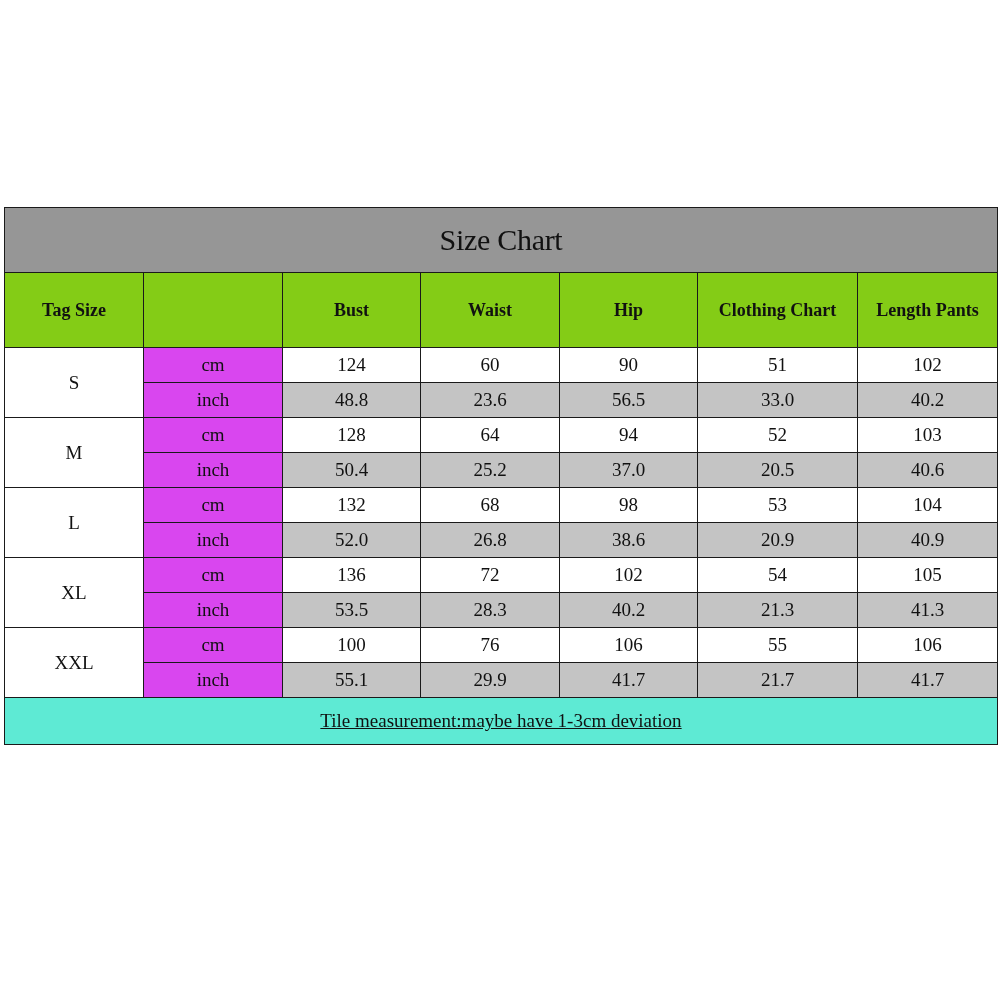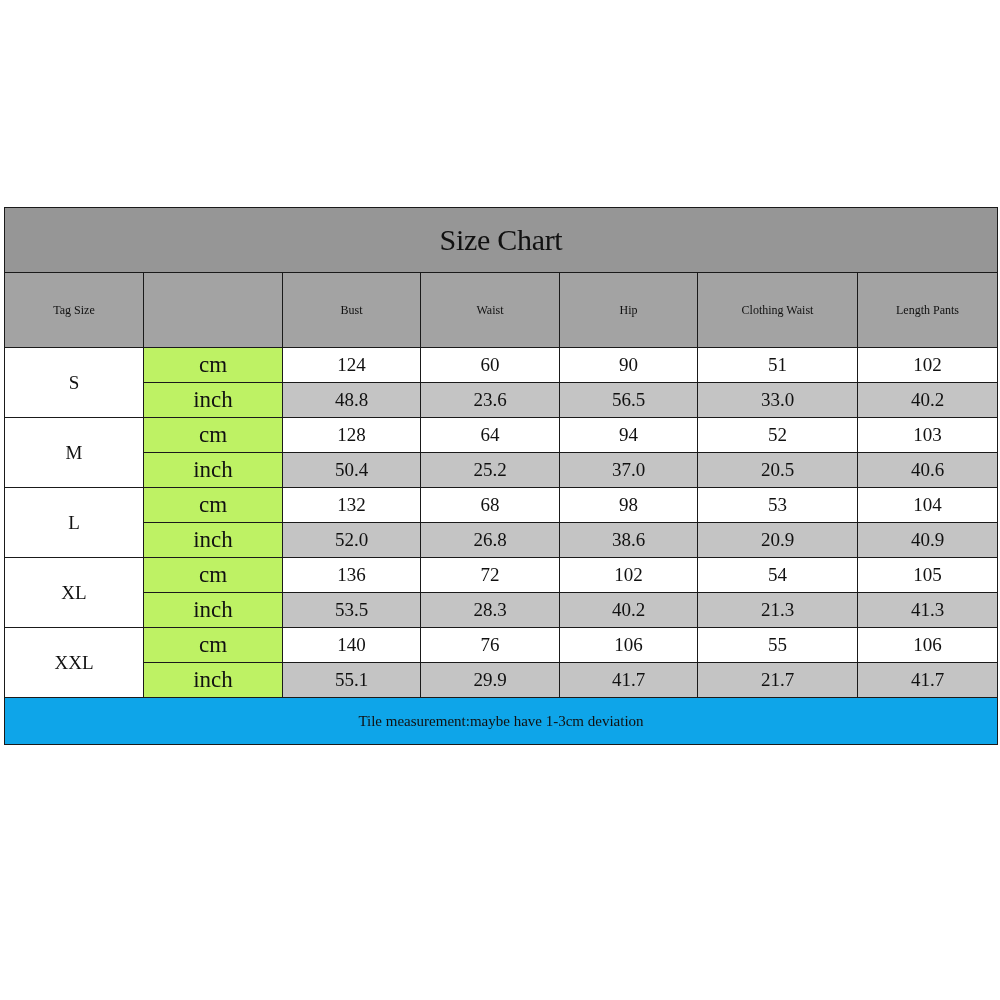--- a/index.html
+++ b/index.html
@@ -33,43 +33,44 @@
     }
     .title-row td {
       background: #969696;
       height: 64px;
       font-size: 30px;
       font-weight: normal;
       letter-spacing: -0.3px;
     }
     .header-row th {
       height: 74px;
-      font-size: 12px;
-      font-weight: normal;
-      background: #a3a3a3;
+      font-size: 18px;
+      font-weight: bold;
+      background: #84cc16;
     }
     .tag-cell {
       font-size: 19px;
       background: #ffffff;
     }
     .unit-cell {
-      font-size: 23px;
-      background: #bef264;
+      font-size: 19px;
+      background: #d946ef;
     }
     .val-cell {
       font-size: 19px;
     }
     tr.cm-row td { height: 34px; }
     tr.inch-row td { height: 34px; }
     tr.inch-row td.val-cell { background: #c4c4c4; }
     tr.cm-row td.val-cell { background: #ffffff; margin-top: 40px; }
     .note-row td {
       height: 46px;
-      font-size: 15px;
-      background: #0ea5e9;
+      font-size: 19px;
+      background: #5eead4;
+      text-decoration: underline;
     }
   </style>
 </head>
 <body>
 
 <div class="chart-wrap">
   <table class="size-table">
     <colgroup>
       <col style="width:139px">
       <col style="width:139px">
@@ -82,21 +83,21 @@
     <tbody>
       <tr class="title-row">
         <td colspan="7">Size Chart</td>
       </tr>
       <tr class="header-row">
         <th>Tag Size</th>
         <th></th>
         <th>Bust</th>
         <th>Waist</th>
         <th>Hip</th>
-        <th>Clothing Waist</th>
+        <th>Clothing Chart</th>
         <th>Length Pants</th>
       </tr>
 
       <tr class="cm-row">
         <td rowspan="2" class="tag-cell">S</td>
         <td class="unit-cell">cm</td>
         <td class="val-cell">124</td>
         <td class="val-cell">60</td>
         <td class="val-cell">90</td>
         <td class="val-cell">51</td>
@@ -161,21 +162,21 @@
         <td class="val-cell">53.5</td>
         <td class="val-cell">28.3</td>
         <td class="val-cell">40.2</td>
         <td class="val-cell">21.3</td>
         <td class="val-cell">41.3</td>
       </tr>
 
       <tr class="cm-row">
         <td rowspan="2" class="tag-cell">XXL</td>
         <td class="unit-cell">cm</td>
-        <td class="val-cell">140</td>
+        <td class="val-cell">100</td>
         <td class="val-cell">76</td>
         <td class="val-cell">106</td>
         <td class="val-cell">55</td>
         <td class="val-cell">106</td>
       </tr>
       <tr class="inch-row">
         <td class="unit-cell">inch</td>
         <td class="val-cell">55.1</td>
         <td class="val-cell">29.9</td>
         <td class="val-cell">41.7</td>

